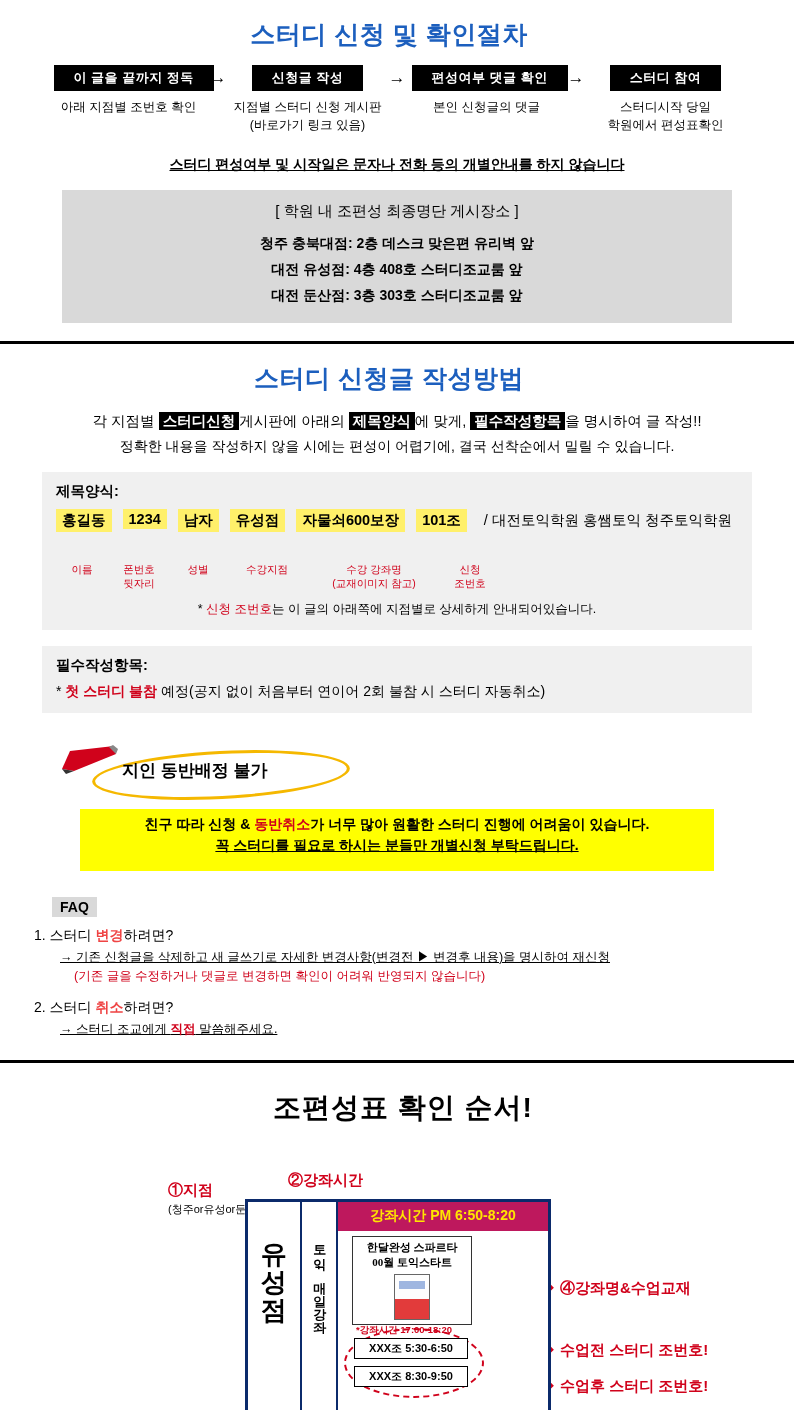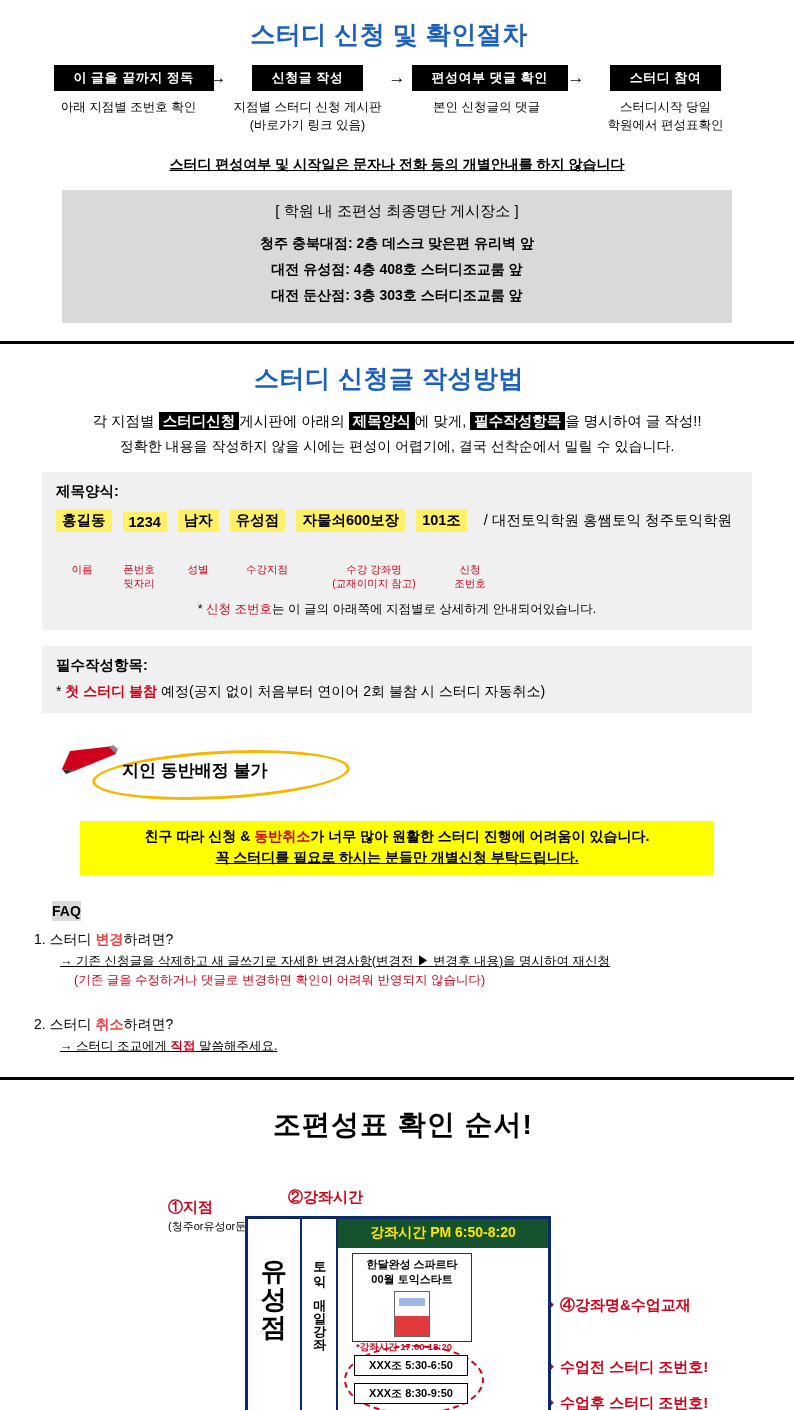--- a/index.html
+++ b/index.html
@@ -117,21 +117,21 @@
     margin: 16px 20px 0 20px;
     padding: 10px 14px 12px 14px;
   }
   .panel-label {
     font-size: 14.5px;
     font-weight: bold;
     margin-bottom: 8px;
   }
   .form-row {
     display: flex;
-    align-items: flex-end;
+    align-items: flex-start;
     gap: 4px;
     font-size: 14.5px;
     white-space: nowrap;
   }
   .tok {
     padding: 2px 6px;
     font-weight: bold;
   }
   .tok.y {
     background: #fff06a;
@@ -192,22 +192,22 @@
   }
   .pencil {
     position: absolute;
     left: 38px;
     top: 2px;
     width: 62px;
     height: 30px;
   }
   .yellow-block {
     background: #ffff00;
-    margin: 20px 58px 0 58px;
-    padding: 7px 10px 8px 10px;
+    margin: 8px 58px 0 58px;
+    padding: 7px 10px 16px 10px;
   }
   .yellow-block .yb1 {
     font-size: 14px;
     font-weight: bold;
     text-align: center;
   }
   .yellow-block .yb2 {
     font-size: 14px;
     font-weight: bold;
     text-align: center;
@@ -215,21 +215,21 @@
     margin-top: 3px;
   }
   .yellow-block .red {
     color: #d0021b;
   }
   .faq-badge {
     display: inline-block;
     background: #d9d9d9;
     font-weight: bold;
     font-size: 14px;
-    padding: 2px 0;
+    padding: 2px 8px;
     margin: 26px 0 6px 30px;
   }
   .faq-q {
     font-size: 14px;
     margin-left: 12px;
     margin-top: 4px;
   }
   .faq-q .red {
     color: #ef4444;
     font-weight: bold;
@@ -306,41 +306,42 @@
   }
   .board .bmain {
     flex: 1;
     position: relative;
   }
   .blue-bar {
     position: absolute;
     left: 0;
     top: 0;
     right: 0;
-    background: #14532d;
+    background: #be185d;
     color: #ffe600;
     font-size: 14px;
     font-weight: bold;
     text-align: center;
     padding: 5px 0 6px 0;
   }
   .course-card {
     position: absolute;
     left: 14px;
     top: 34px;
     width: 118px;
     border: 1px solid #333;
     text-align: center;
     font-size: 10.5px;
     line-height: 1.4;
     padding-top: 3px;
   }
   .course-card .ctitle {
     font-weight: bold;
     font-size: 11px;
+    font-family: Liberation Serif, serif;
   }
   .bookimg {
     width: 34px;
     height: 44px;
     margin: 4px auto 4px auto;
     border: 1px solid #666;
     background: linear-gradient(#fdfdfd 0 55%, #e23b3b 55% 100%);
     position: relative;
   }
   .bookimg::after {
@@ -500,21 +501,21 @@
     </div>
 
     <div class="faq-badge">FAQ</div>
 
     <div class="faq-q">
       <span>1. 스터디 </span><span class="red">변경</span><span>하려면?</span>
     </div>
     <div class="faq-a">→ 기존 신청글을 삭제하고 새 글쓰기로 자세한 변경사항(변경전 ▶ 변경후 내용)을 명시하여 재신청</div>
     <div class="faq-a2">(기존 글을 수정하거나 댓글로 변경하면 확인이 어려워 반영되지 않습니다)</div>
 
-    <div class="faq-q" style="margin-top:27px">
+    <div class="faq-q" style="margin-top:14px">
       <span>2. 스터디 </span><span class="red">취소</span><span>하려면?</span>
     </div>
     <div class="faq-a">
       <span>→ 스터디 조교에게 </span><span style="color:#d0021b;font-weight:bold">직접</span><span> 말씀해주세요.</span>
     </div>
 
     <div class="hr-thick" style="margin:22px 0 0 0; margin-left:-22px; margin-right:-22px;"></div>
   </div>
 
   <div class="sec3">

